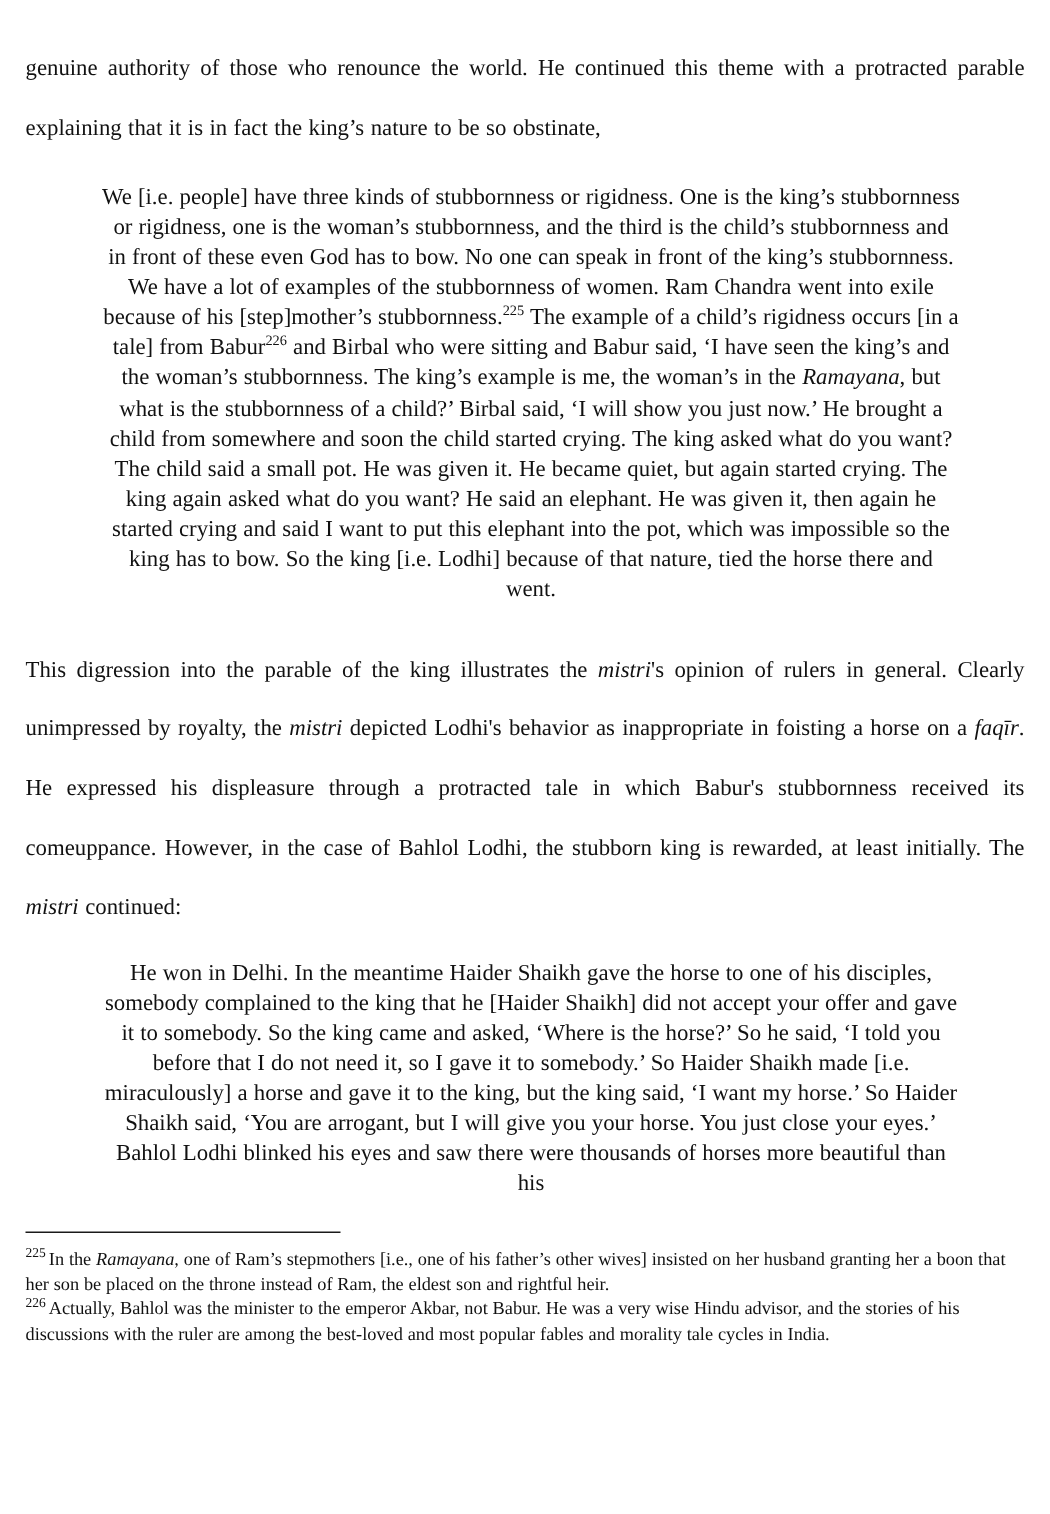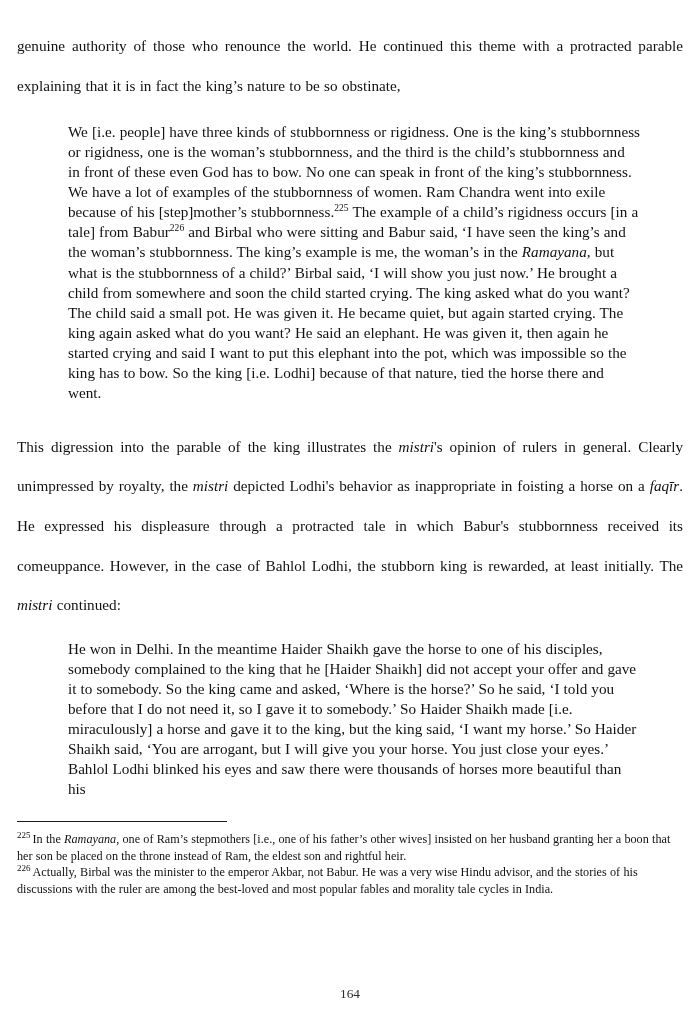--- a/index.html
+++ b/index.html
@@ -36,21 +36,21 @@
     text-align: justify;
     text-justify: inter-word;
     margin: 0;
     word-spacing: 0.5px;
   }
 
   
   .quote {
     font-size: 15.2px;
     line-height: 20.05px;
-    text-align: left;
+    text-align: center;
     margin: 0;
     padding-left: 51px;
     padding-right: 43px;
     word-spacing: 0.3px;
   }
   .quote-1 { margin-top: 17px; }
   .quote-2 { margin-top: 14px; }
 
   .gap-after-quote-1 { height: 24px; }
 
@@ -115,18 +115,17 @@
 
     <div class="quote quote-2"><span>He won in Delhi.  In the meantime Haider Shaikh gave the horse to one of his disciples, somebody complained to the king that he [Haider Shaikh] did not accept your offer and gave it to somebody.  So the king came and asked, ‘Where is the horse?’  So he said, ‘I told you before that I do not need it, so I gave it to somebody.’  So Haider Shaikh made [i.e. miraculously] a horse and gave it to the king, but the king said, ‘I want my horse.’  So Haider Shaikh said, ‘You are arrogant, but I will give you your horse.  You just close your eyes.’  Bahlol Lodhi blinked his eyes and saw there were thousands of horses more beautiful than his</span></div>
 
   </div>
 
   <div class="footnotes">
     <hr class="fn-rule">
 
     <p class="fn"><sup>225</sup><span>In the </span><i>Ramayana</i><span>, one of Ram’s stepmothers [i.e., one of his father’s other wives] insisted on her husband granting her a boon that her son be placed on the throne instead of Ram, the eldest son and rightful heir.</span></p>
 
-    <p class="fn"><sup>226</sup><span>Actually, Birbal was the minister to the emperor Akbar, not Babur.  He was a very wise Hindu advisor, and the stories of his discussions with the ruler are among the best-loved and most popular fables and morality tale cycles in India.</span></p>
+    <p class="fn"><sup>226</sup><span>Actually, Bahlol was the minister to the emperor Akbar, not Babur.  He was a very wise Hindu advisor, and the stories of his discussions with the ruler are among the best-loved and most popular fables and morality tale cycles in India.</span></p>
   </div>
 
-  <div class="page-number">164</div>
 
 </div>
 
 </body></html>

